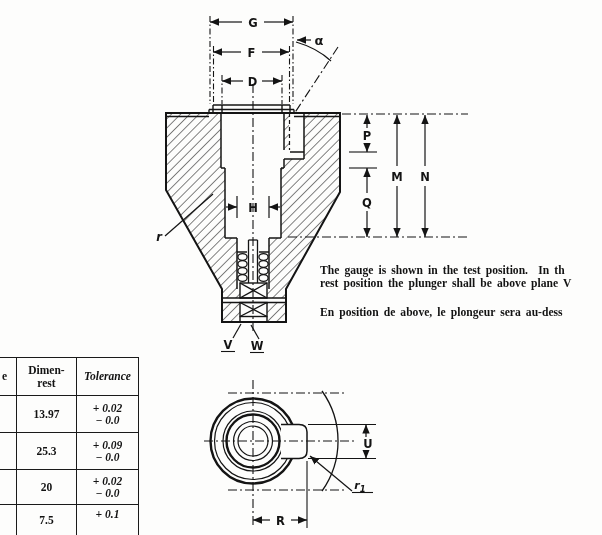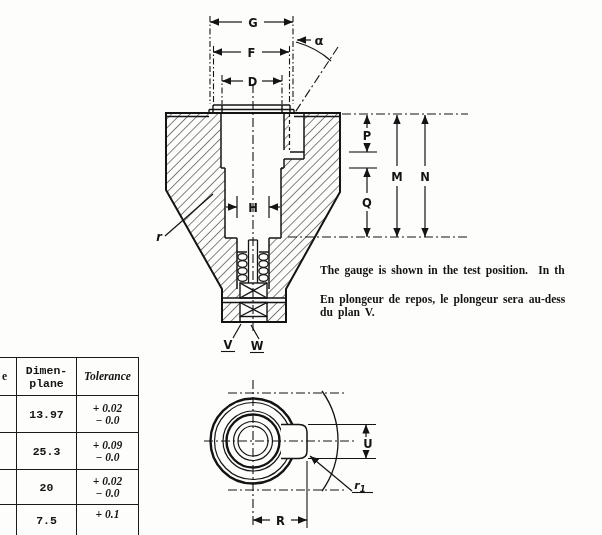--- a/index.html
+++ b/index.html
@@ -14,21 +14,21 @@
     font:600 11.6px/13px "Liberation Serif",serif;color:#131313;word-spacing:2.2px;
   }
   .note-line{white-space:pre;}
   .notes .block-gap{height:16px;}
   .dim-table{
     position:absolute;left:-62px;top:357px;border-collapse:collapse;
     font:600 11.5px/13px "Liberation Serif",serif;color:#131313;
   }
   .dim-table td{border:1.7px solid #1a1a1a;text-align:center;vertical-align:middle;padding:0;}
   .dim-table .c-ref{width:77px;}
-  .dim-table .c-dim{width:59px;font-family:Liberation Mono, monospace;}
+  .dim-table .c-dim{width:59px;}
   .dim-table .c-tol{width:61px;font-style:italic;}
   .dim-table .hdr td{height:37px;}
   .dim-table .r td{height:36px;}
   .dim-table .r3 td{height:34px;}
   .dim-table .r4 td{height:40px;vertical-align:top;}
   .dim-table .r4 .c-dim{padding-top:9px;}
   .dim-table .r4 .c-tol{padding-top:3px;}
   .ref-frag{display:block;text-align:right;padding-right:9px;}
   .tol2{line-height:12.5px;text-align:center;}
 </style>
@@ -226,34 +226,34 @@
     <line x1="352" y1="491" x2="310" y2="456" stroke="#141414" stroke-width="1.2" marker-end="url(#ah)"></line>
     <line x1="352" y1="492.5" x2="373" y2="492.5" stroke="#141414" stroke-width="1.1"></line>
     <text x="360" y="489" font-size="11" text-anchor="middle" font-style="italic">
       <tspan>r</tspan><tspan dy="3" font-size="8.5">1</tspan>
     </text>
   </g>
 </svg>
 
 <div class="notes">
   <div class="note-line">The gauge is shown in the test position.  In th</div>
+  <div class="note-line">rest position the plunger shall be above plane V</div>
   <div class="block-gap"></div>
-  <div class="note-line">En plongeur de repos, le plongeur sera au-dess</div>
-  <div class="note-line">du plan V.</div>
+  <div class="note-line">En position de above, le plongeur sera au-dess</div>
 </div>
 
 <table class="dim-table">
   <tbody>
     <tr class="hdr">
       <td class="c-ref">
         <span class="ref-frag">e</span>
       </td>
       <td class="c-dim">
         <div>Dimen-</div>
-        <div>plane</div>
+        <div>rest</div>
       </td>
       <td class="c-tol">Tolerance</td>
     </tr>
     <tr class="r">
       <td class="c-ref"></td>
       <td class="c-dim">13.97</td>
       <td class="c-tol">
         <div class="tol2">+ 0.02</div>
         <div class="tol2">− 0.0</div>
       </td>

